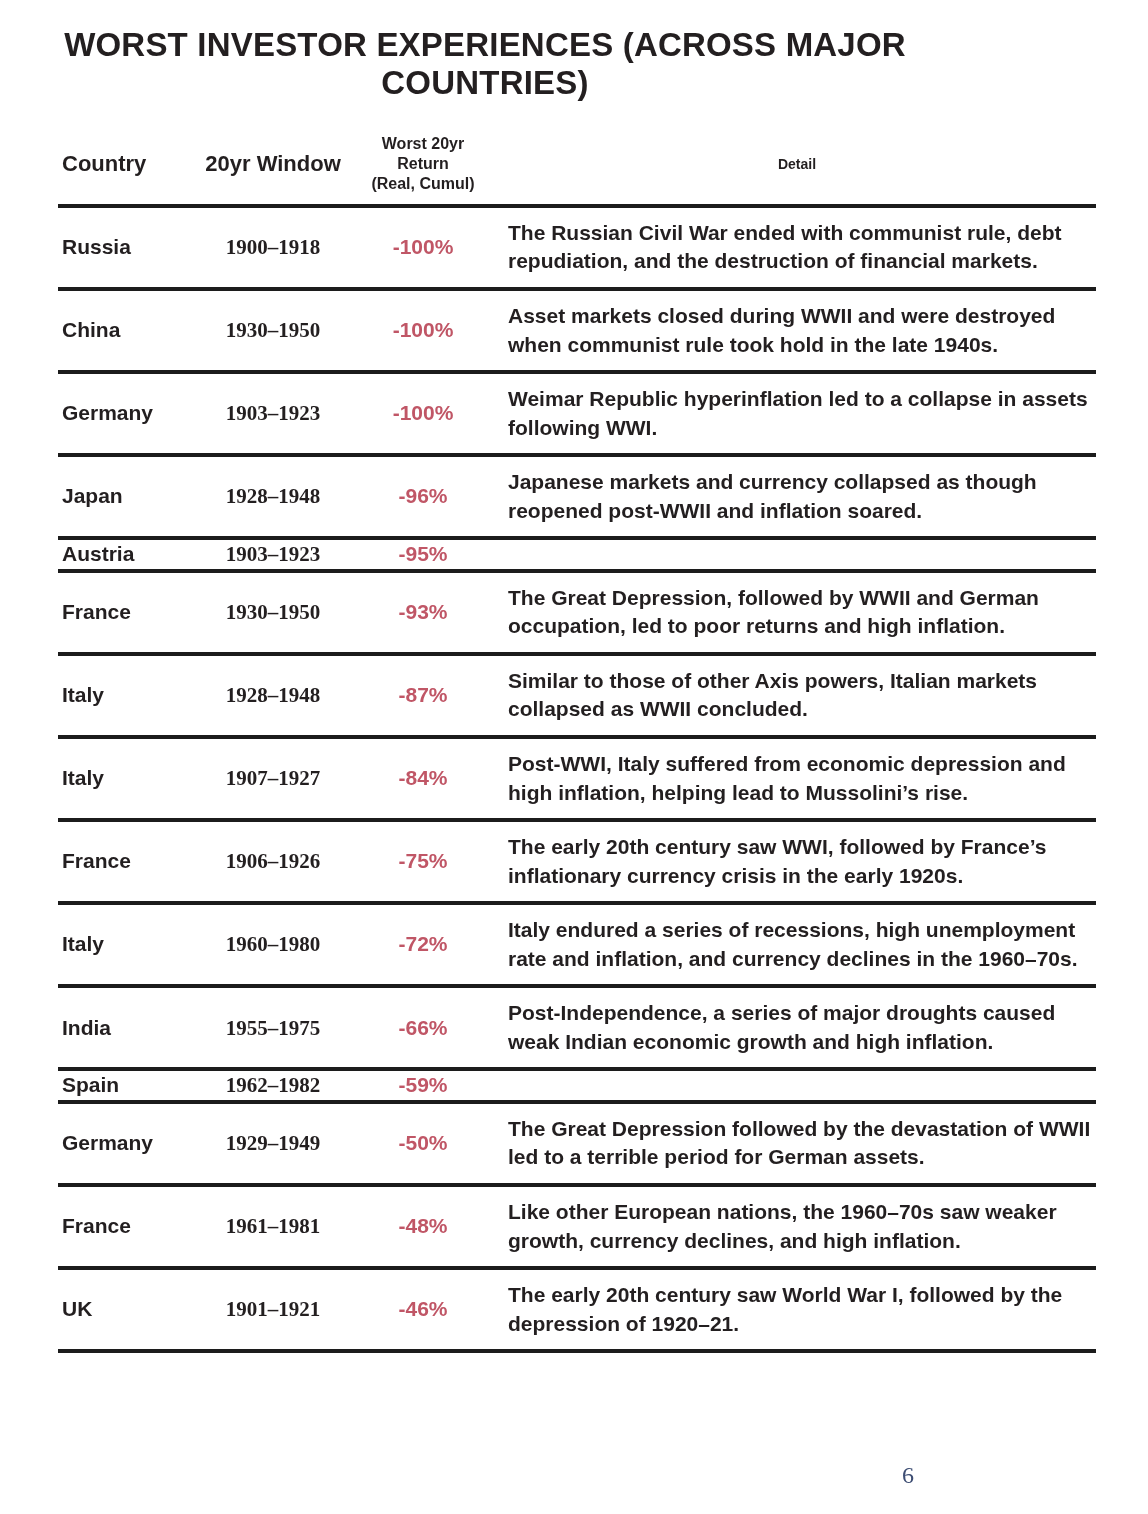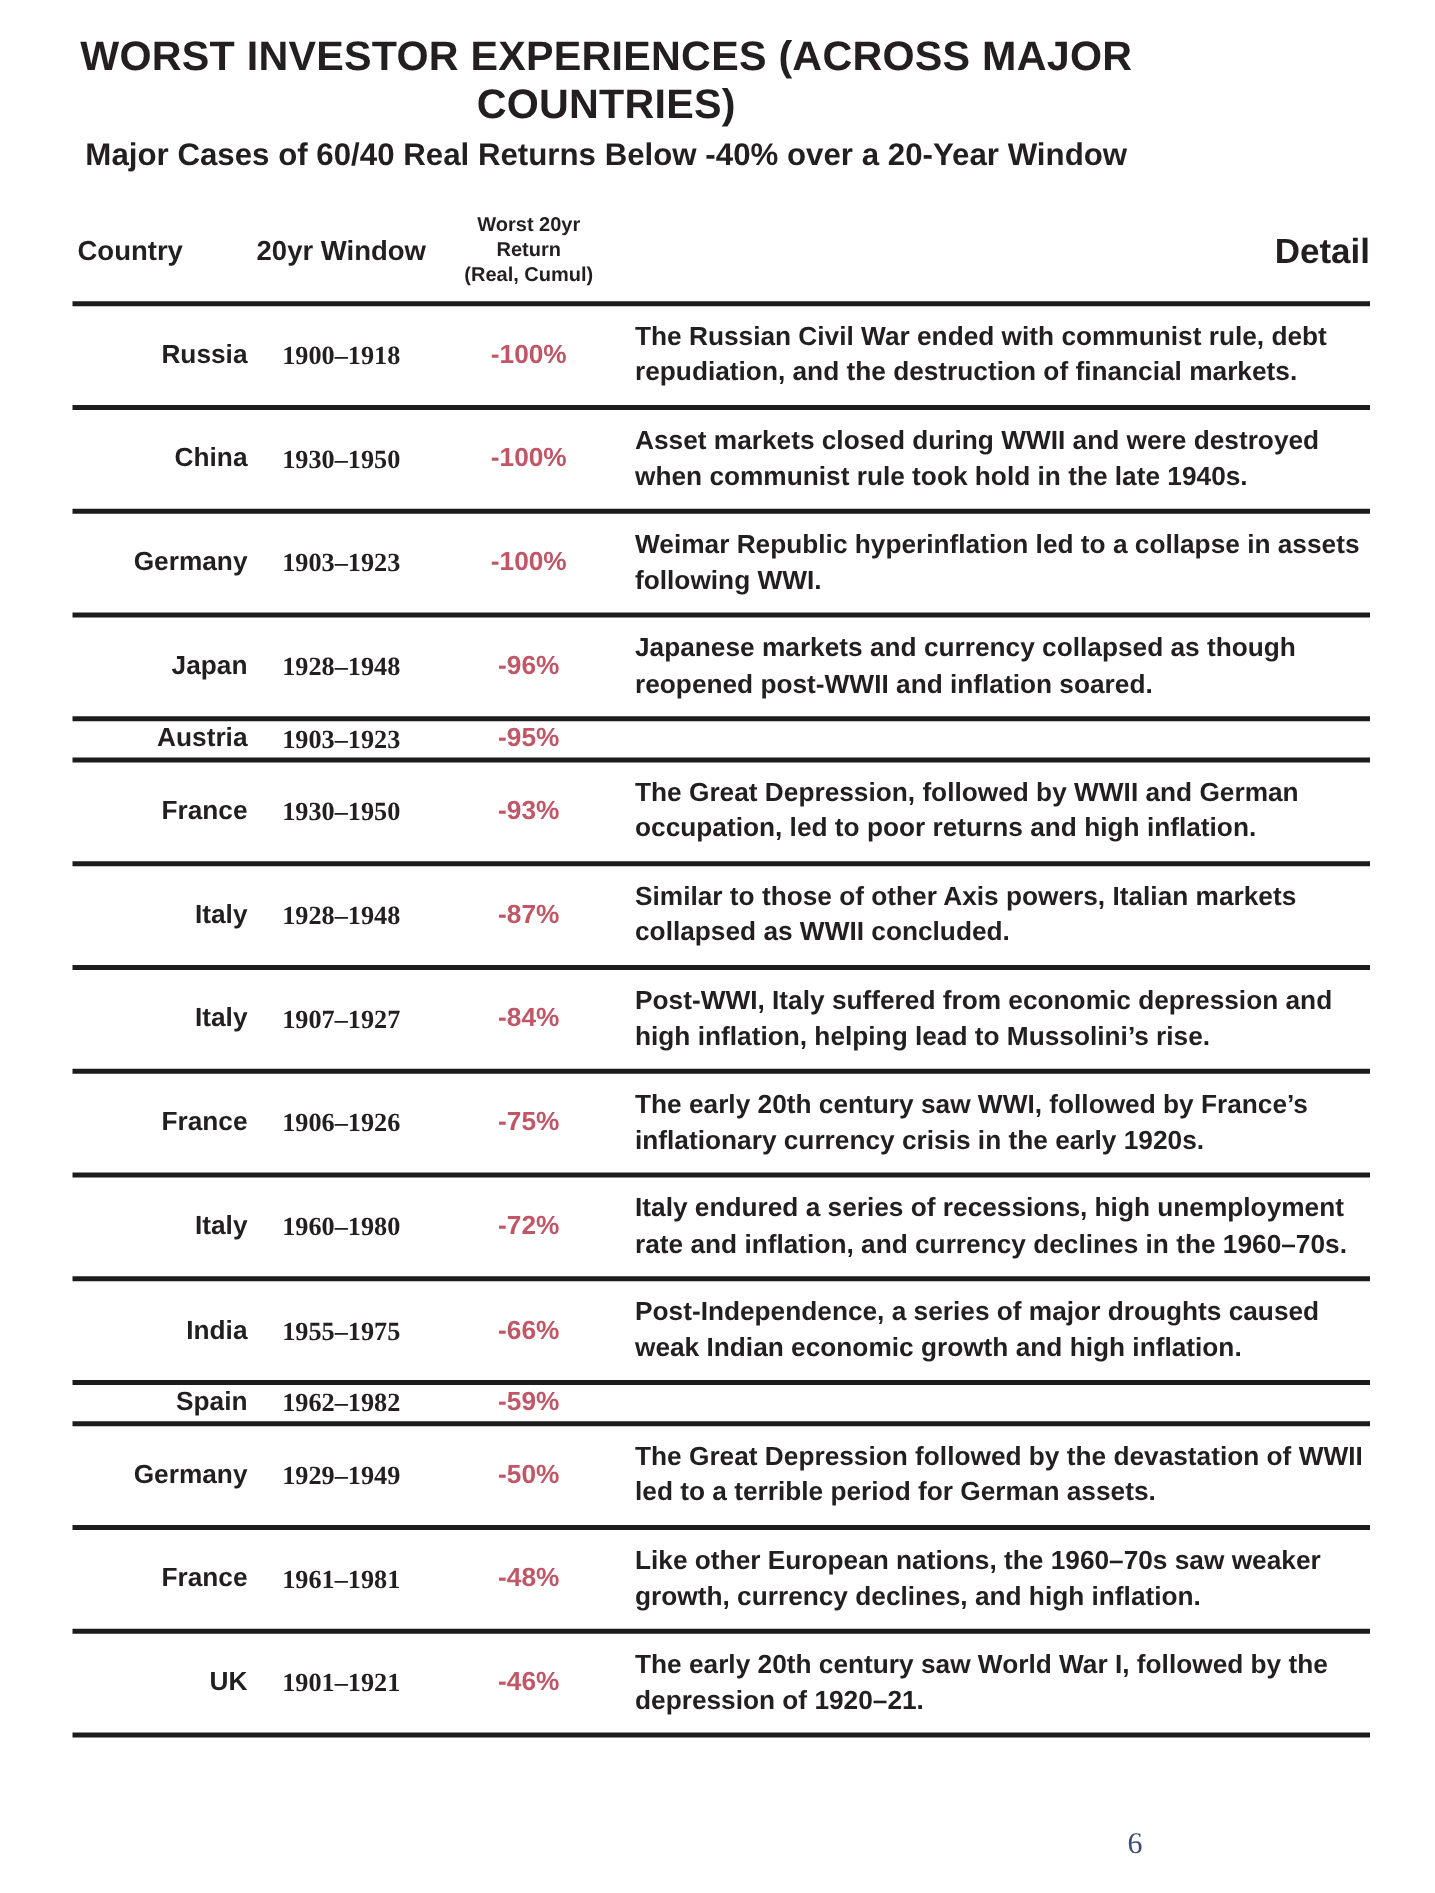--- a/index.html
+++ b/index.html
@@ -41,46 +41,45 @@
   }
   .thead-row, .trow {
     display: grid;
     grid-template-columns: 140px 150px 150px 1fr;
     align-items: center;
   }
   .thead-row { padding: 6px 0 10px 0; }
   .tbody { border-bottom: 4px solid var(--rule); }
   .trow { border-top: 4px solid var(--rule); }
   .cell { font-size: 21px; line-height: 1.36; }
-  .c-country { padding-left: 4px; text-align: right; }
+  .c-country { padding-left: 4px; }
   .c-window { text-align: center; font-family: Liberation Serif, serif; }
   .c-return { text-align: center; color: var(--accent); }
   .c-detail { padding: 11px 2px 11px 10px; }
   .h-country { font-size: 22px; padding-left: 4px; }
   .h-window { font-size: 22px; text-align: center; }
   .h-return { font-size: 16px; text-align: center; line-height: 1.25; }
-  .h-detail { font-size: 28px; text-align: right; }
+  .h-detail { font-size: 14px; text-align: center; }
   .page-number {
     position: absolute;
     right: 56px;
     top: 1462px;
     font-family: "Liberation Serif", serif;
     font-weight: normal;
     font-size: 24px;
     color: var(--pagenum);
   }
 </style>
 </head>
 <body>
 
 <div class="page">
 
   <div class="titles">
     <div class="title">WORST INVESTOR EXPERIENCES (ACROSS MAJOR COUNTRIES)</div>
-    <div class="subtitle">Major Cases of 60/40 Real Returns Below -40% over a 20-Year Window</div>
   </div>
 
   <div class="table">
     <div class="thead-row">
       <div class="h-country">Country</div>
       <div class="h-window">20yr Window</div>
       <div class="h-return">
         <div>Worst 20yr</div>
         <div>Return</div>
         <div>(Real, Cumul)</div>

